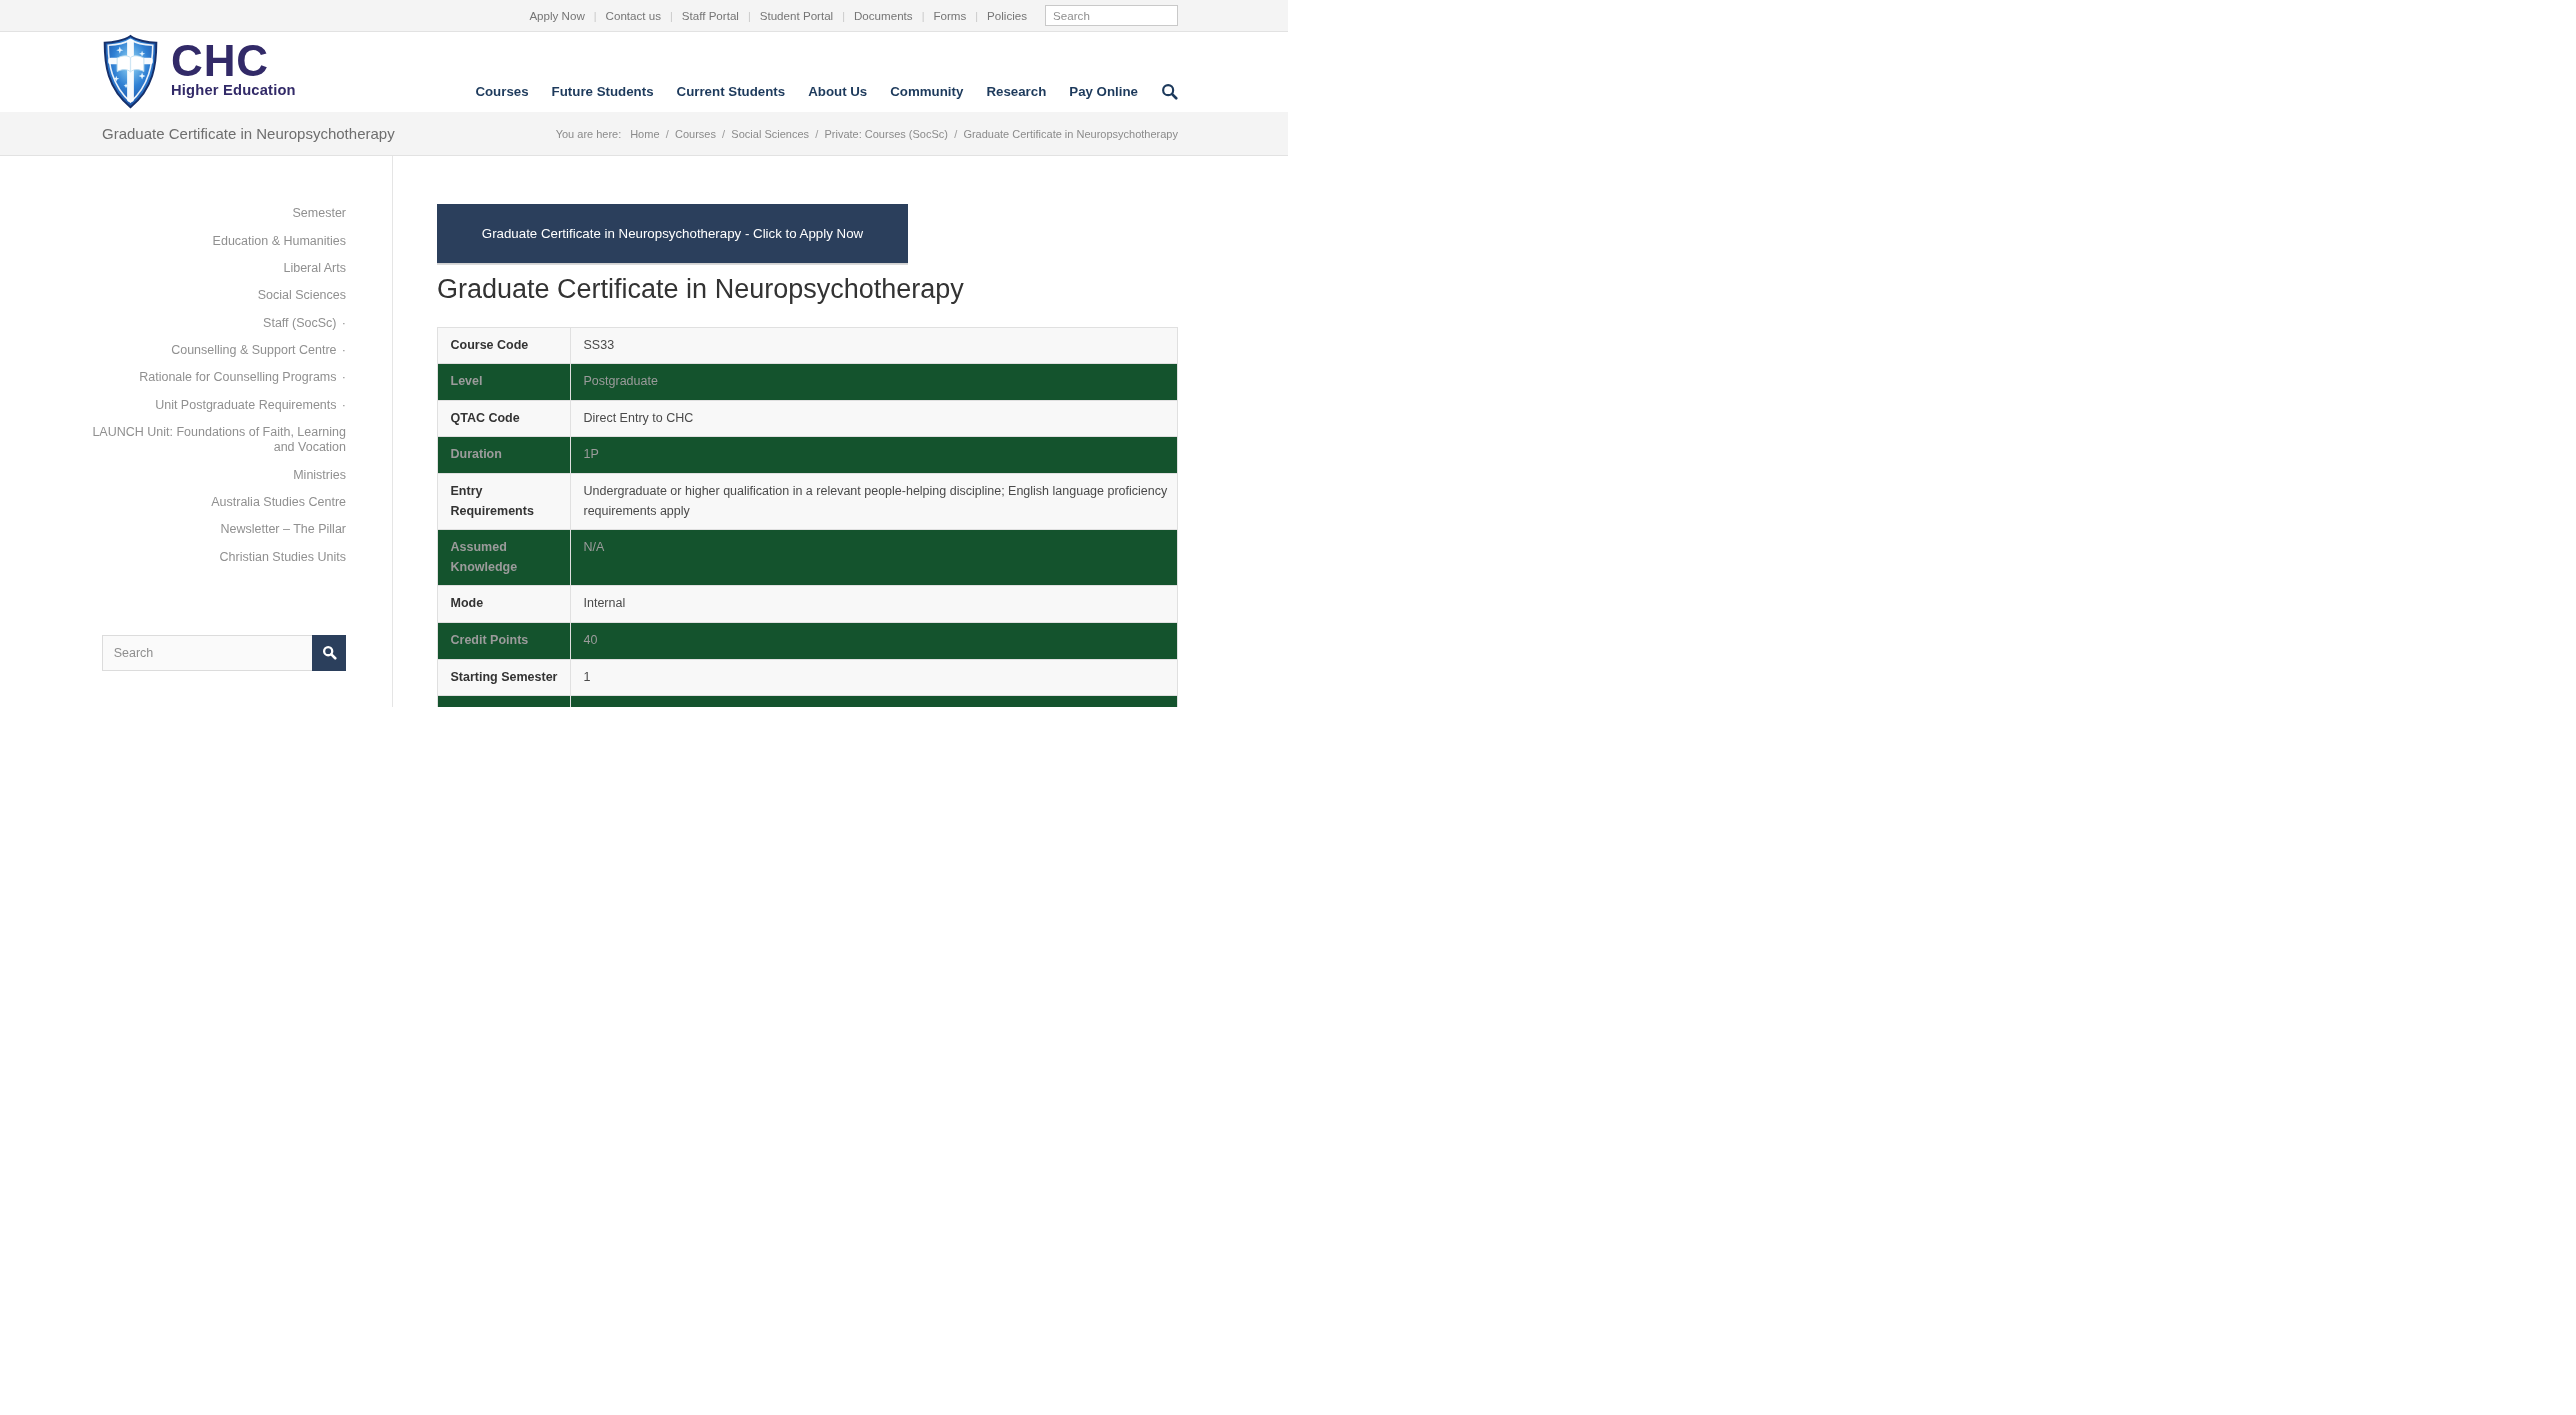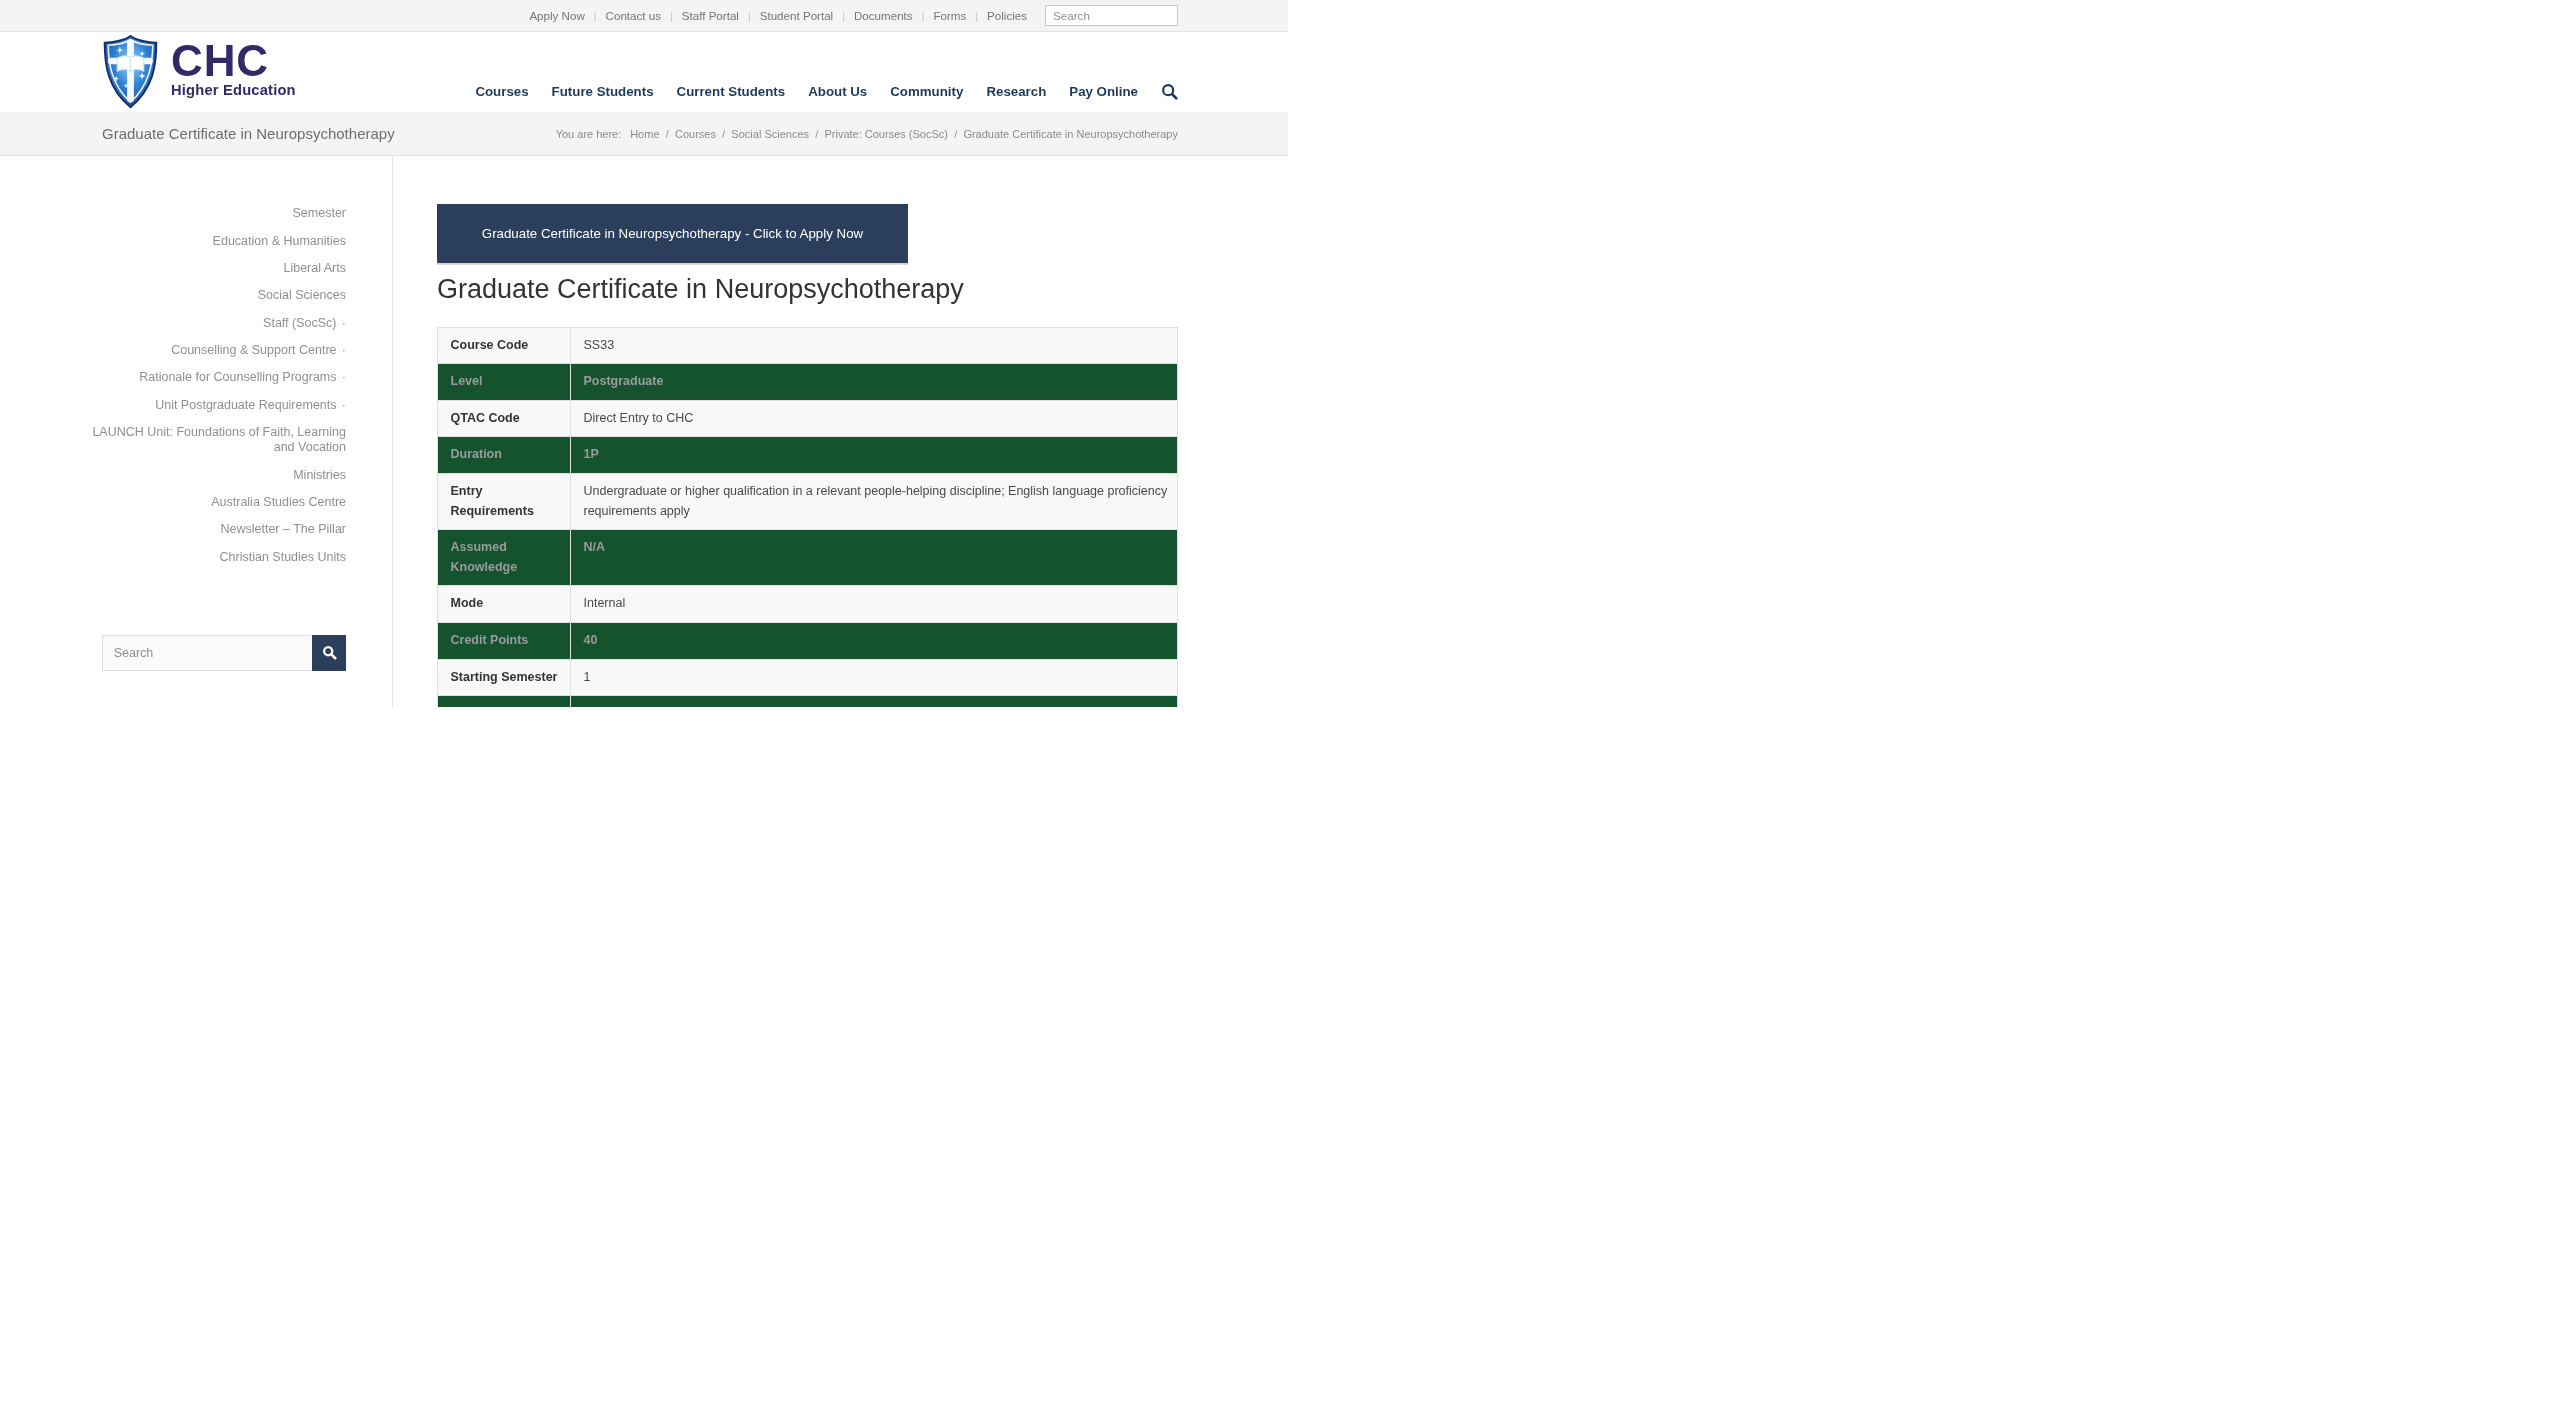--- a/index.html
+++ b/index.html
@@ -95,21 +95,21 @@
   .detail-table td {
     border:0.9px solid #e0e0e0; vertical-align:top;
     font-size:12.5px; line-height:19.6px; padding:8px 9px 8px 12.5px;
   }
   .detail-table td.lbl { width:133px; font-weight:700; }
   .row-odd td  { background:#f8f8f8; }
   .row-even td { background:#14532d; }
   .row-odd td.lbl  { color:#333333; }
   .row-odd td.val  { color:#4a4a4a; }
   .row-even td.lbl { color:#9b9b9b; }
-  .row-even td.val { color:#9b9b9b;font-weight:bold; }
+  .row-even td.val { color:#9b9b9b; }
 </style>
 </head>
 <body>
 
 <div class="topbar">
   <div class="shell">
     <a class="toplink">Apply Now</a>
     <span class="topsep">|</span>
     <a class="toplink">Contact us</a>
     <span class="topsep">|</span>

